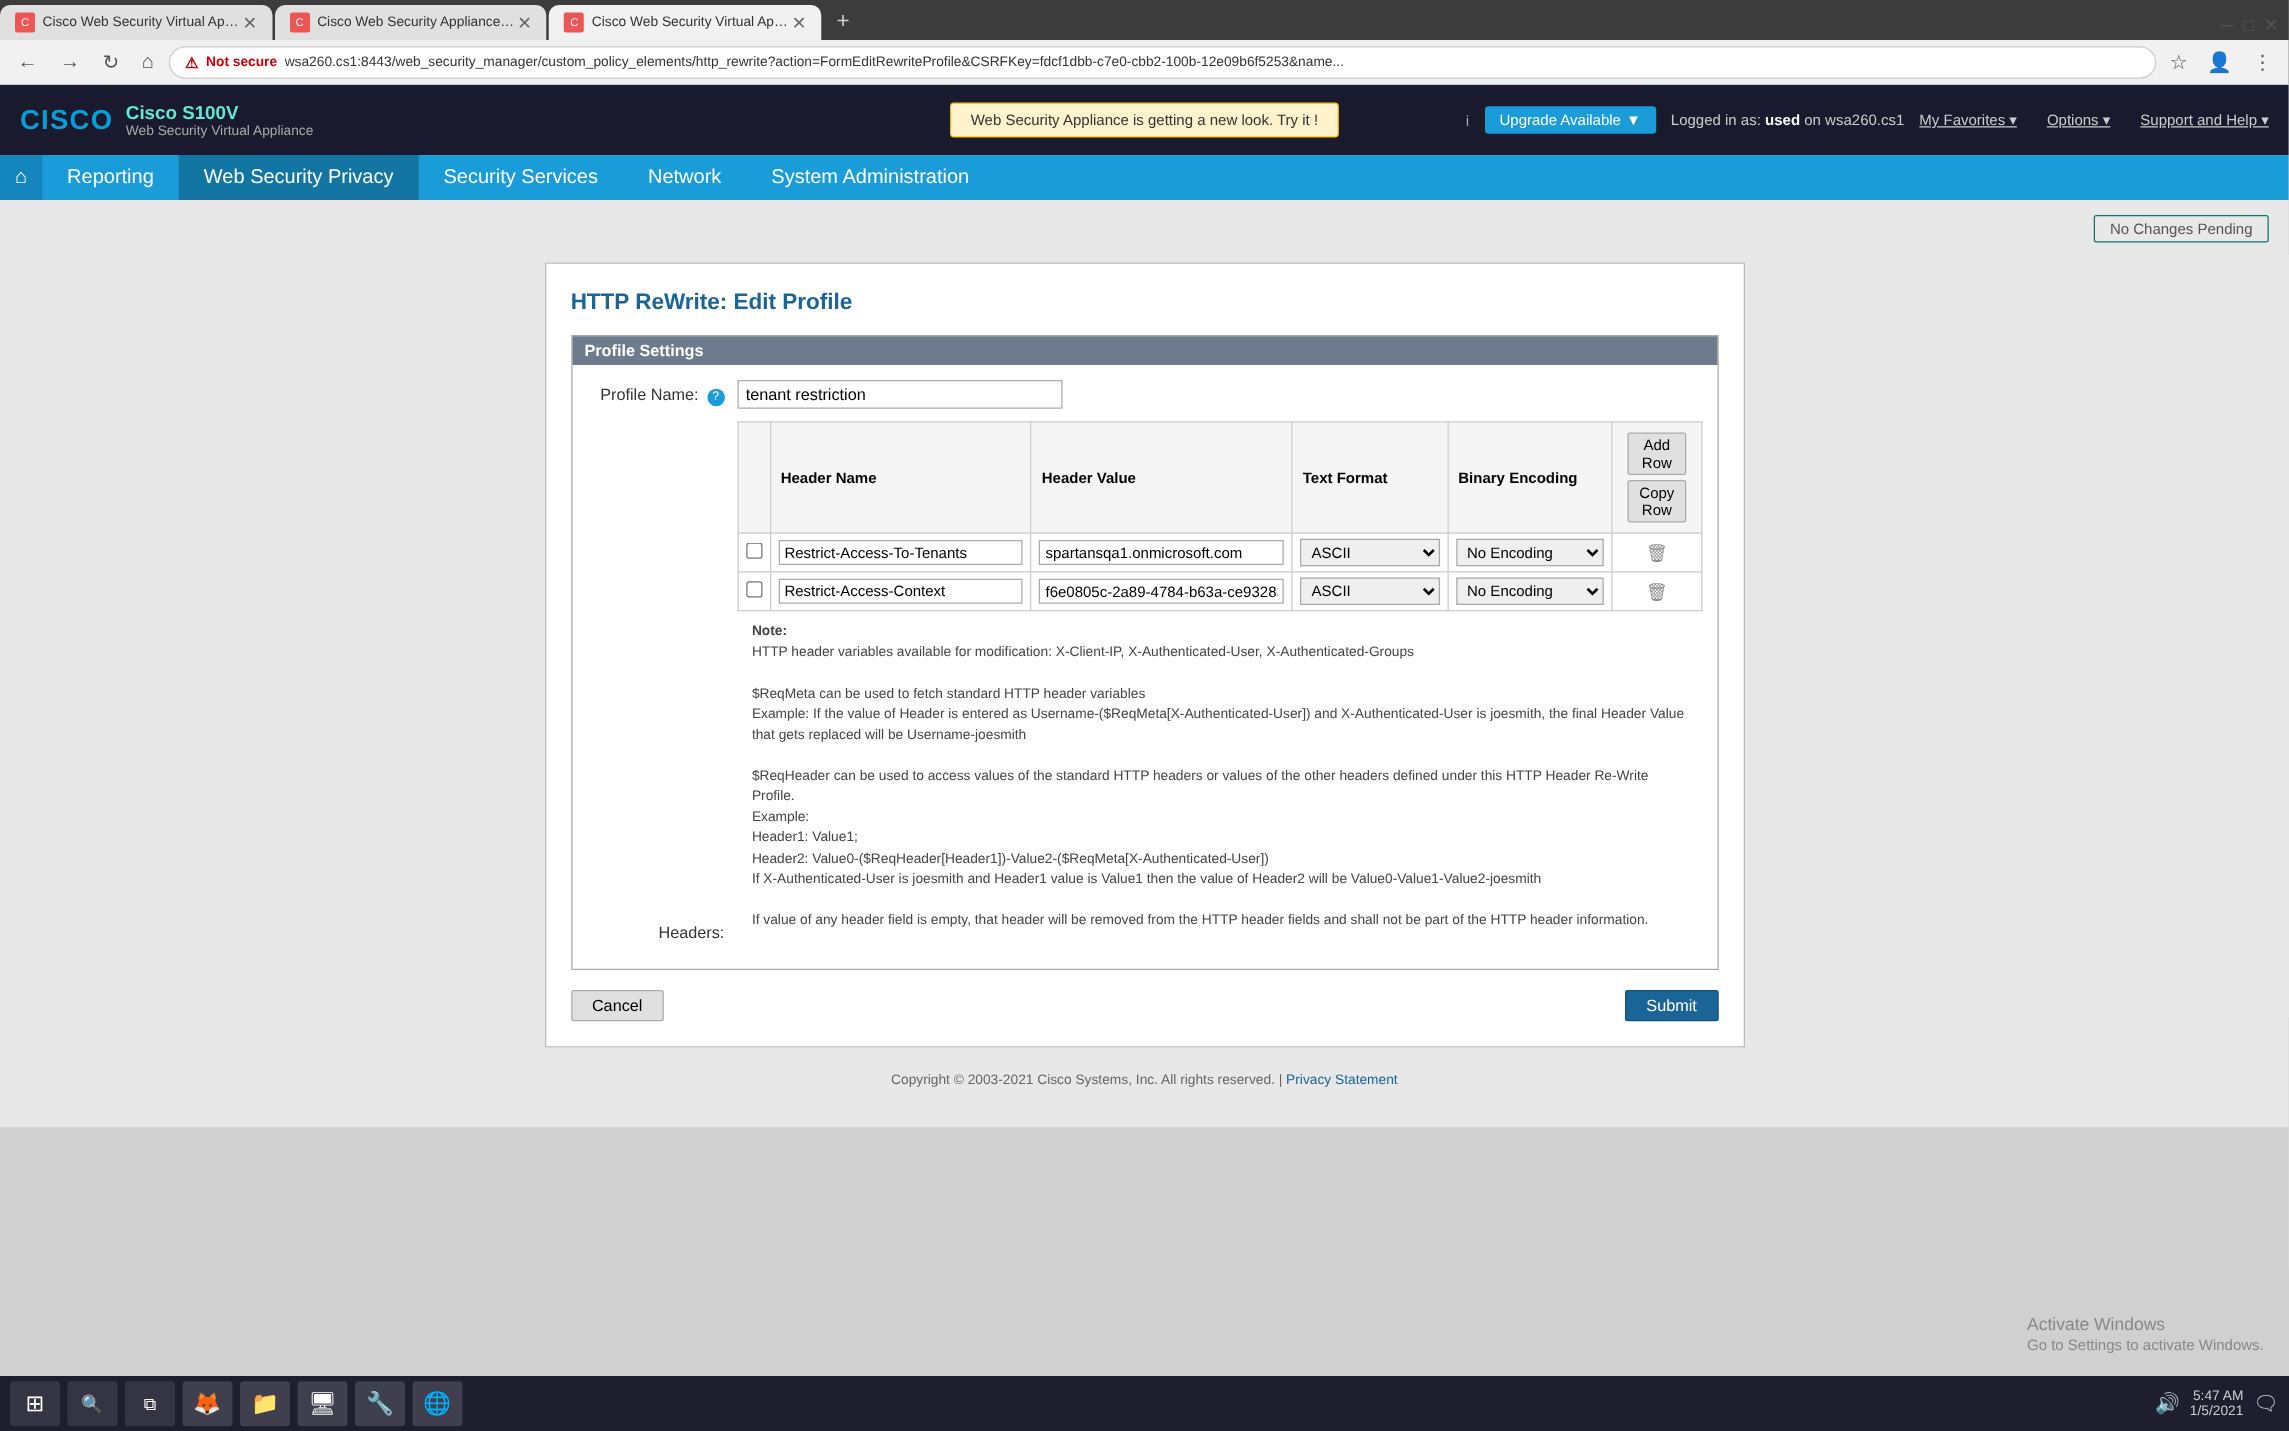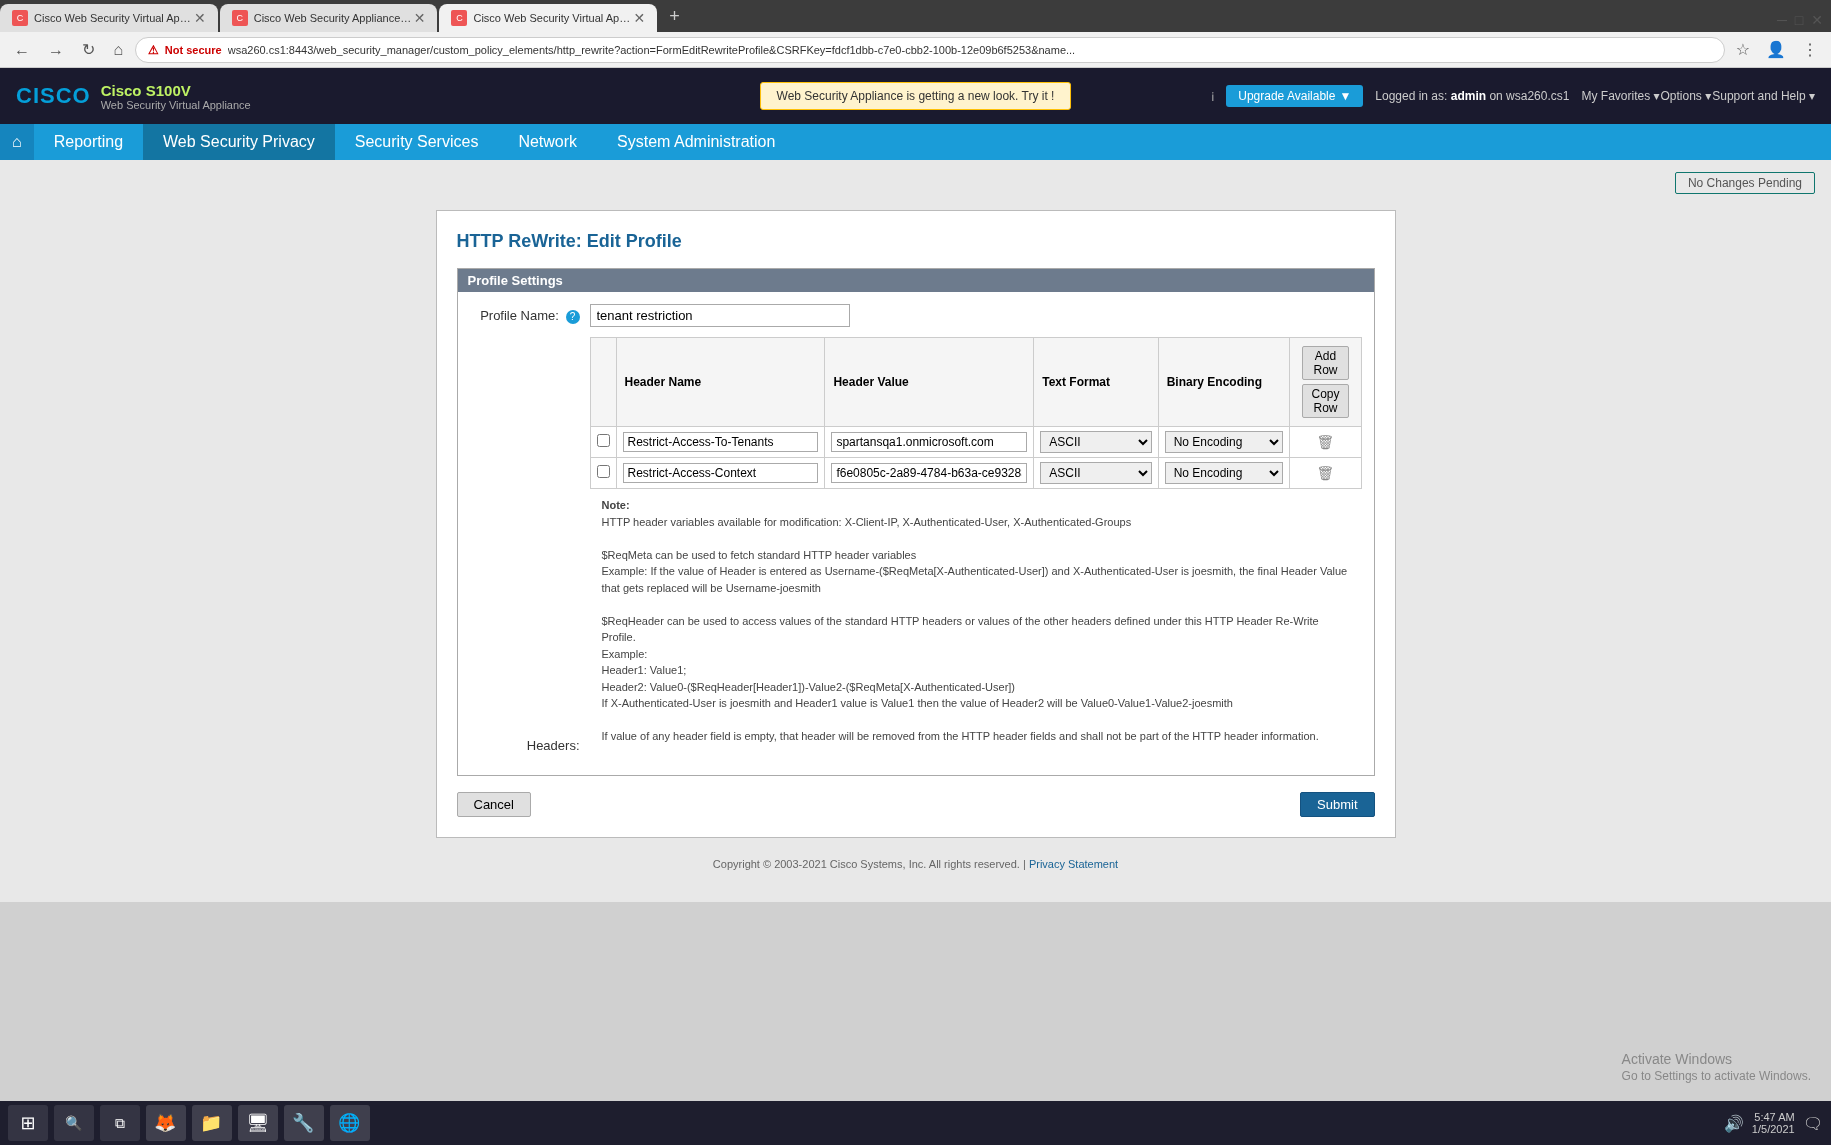--- a/index.html
+++ b/index.html
@@ -22,21 +22,21 @@
     .url-icon-btn { background: none; border: none; cursor: pointer; color: #555; font-size: 16px; padding: 2px 5px; }
 
     
     .app-header { background: #1a1a2e; display: flex; align-items: center; padding: 0 16px; height: 56px; position: relative; }
     .cisco-logo { display: flex; align-items: center; color: #fff; gap: 10px; }
 
     .banner { position: absolute; left: 50%; transform: translateX(-50%); background: #fff3cd; border: 1px solid #ffc107; padding: 6px 16px; font-size: 12px; color: #333; border-radius: 3px; }
 
     .header-right { margin-left: auto; display: flex; align-items: center; gap: 12px; color: #ccc; font-size: 12px; }
     .upgrade-btn { background: #1a9cd8; color: #fff; border: none; padding: 4px 12px; border-radius: 3px; cursor: pointer; font-size: 12px; display: flex; align-items: center; gap: 4px; }
-    .header-links { display: flex; gap: 1px; font-size: 12px; }
+    .header-links { display: flex; gap: 24px; font-size: 12px; text-decoration: underline; }
     .header-link { color: #ccc; cursor: pointer; text-decoration: none; }
 
     
     .main-nav { background: #1a9cd8; display: flex; align-items: center; height: 36px; }
     .main-nav .home-btn { background: #1585be; border: none; color: #fff; padding: 0 12px; height: 36px; cursor: pointer; font-size: 16px; }
     .main-nav .nav-item { color: #fff; padding: 0 20px; height: 36px; line-height: 36px; cursor: pointer; font-size: 16px; }
     .main-nav .nav-item:hover, .main-nav .nav-item.active { background: rgba(0,0,0,0.2); }
     .main-nav .nav-item.active { background: rgba(0,0,0,0.25); }
 
     
@@ -133,38 +133,38 @@
     <button class="url-icon-btn">☆</button>
     <button class="url-icon-btn">👤</button>
     <button class="url-icon-btn">⋮</button>
   </div>
 </div>
 
 <div class="app-header">
   <div class="cisco-logo">
     <div style="color:#049fd9;font-weight:900;font-size:22px;letter-spacing:1px;">CISCO</div>
     <div>
-      <div style="color:#bef264;font-size:15px;font-weight:bold;">Cisco S100V</div>
+      <div style="color:#5eead4;font-size:15px;font-weight:bold;">Cisco S100V</div>
       <div style="color:#aaa;font-size:11px;">Web Security Virtual Appliance</div>
     </div>
   </div>
 
   <div class="banner">
     <span>Web Security Appliance is getting a new look. Try it !</span>
   </div>
 
   <div class="header-right">
     <span style="color:#aaa;">ℹ</span>
     <button class="upgrade-btn">
       <span>Upgrade Available</span>
       <span>▼</span>
     </button>
     <div>
       <span>Logged in as: </span>
-      <span style="color:#fff;font-weight:bold;">admin</span>
+      <span style="color:#fff;font-weight:bold;">used</span>
       <span>on wsa260.cs1</span>
     </div>
     <div class="header-links">
       <a class="header-link"><span>My Favorites</span> ▾</a>
       <a class="header-link"><span>Options</span> ▾</a>
       <a class="header-link"><span>Support and Help</span> ▾</a>
     </div>
   </div>
 </div>
 

